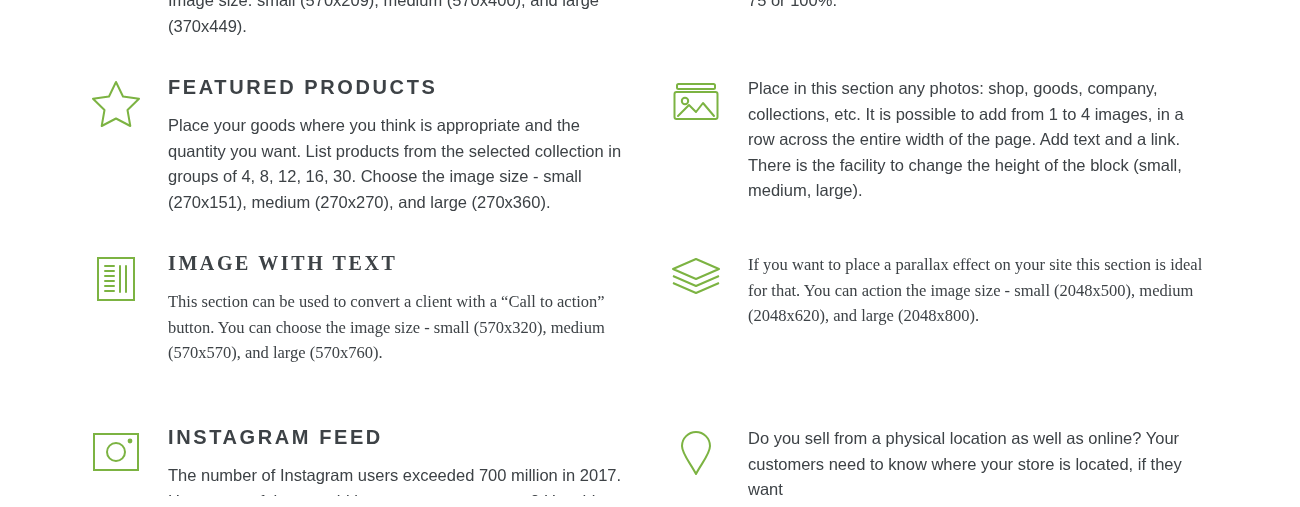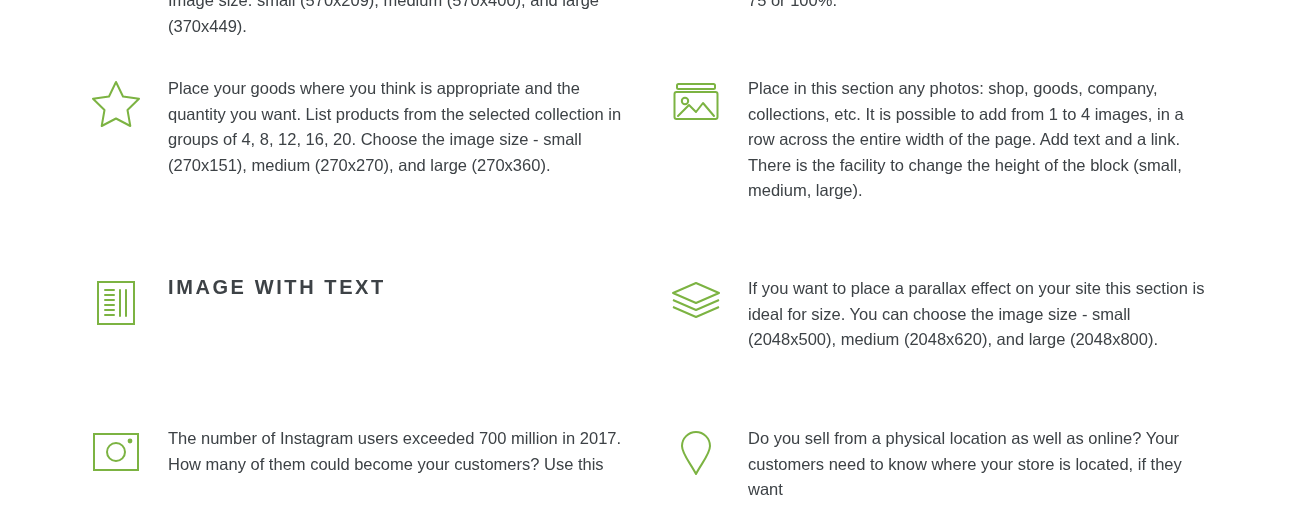--- a/index.html
+++ b/index.html
@@ -80,21 +80,21 @@
   .row {
     position: absolute;
     width: 1300px;
     display: grid;
     grid-template-columns: 580px 580px;
     padding: 0 85px;
   }
 
   .row-0 { top: -12px; }
   .row-1 { top: 76px; }
-  .row-2 { top: 276px; }
+  .row-2 { top: 252px; font-family: Liberation Serif, serif; }
   .row-3 { top: 426px; }
 
   .clip-bottom {
     max-height: 80px;
     overflow: hidden;
   }
 </style>
 </head>
 <body>
 
@@ -110,21 +110,22 @@
   </div>
 
   <div class="row row-1">
 
     <div class="cell">
       <div class="icon-wrap">
         <svg width="52" height="50" viewBox="0 0 52 50" aria-hidden="true">
           <polygon class="ic" stroke-linejoin="round" stroke-linecap="round" stroke-width="2.4" points="26,4 33,18.5 49,20.8 37.5,32 40.3,48 26,40.5 11.7,48 14.5,32 3,20.8 19,18.5"></polygon>
         </svg>
       </div>
-      <p class="section-body">Place your goods where you think is appropriate and the quantity you want. List products from  the selected collection in groups of 4, 8, 12, 16, 20. Choose the image size - small (270x151), medium (270x270), and large (270x360).</p>
+      <h2 class="section-title">FEATURED PRODUCTS</h2>
+      <p class="section-body">Place your goods where you think is appropriate and the quantity you want. List products from  the selected collection in groups of 4, 8, 12, 16, 30. Choose the image size - small (270x151), medium (270x270), and large (270x360).</p>
     </div>
 
     <div class="cell">
       <div class="icon-wrap">
         <svg width="48" height="50" viewBox="0 0 48 50" aria-hidden="true">
           <rect class="ic" x="5" y="6" width="38" height="5" rx="1.5" stroke-width="2.2"></rect>
           <rect class="ic" x="2.5" y="14" width="43" height="27" rx="2" stroke-width="2.2"></rect>
           <circle class="ic" cx="13" cy="23" r="3.2" stroke-width="2.2"></circle>
           <polyline class="ic" stroke-linejoin="round" stroke-linecap="round" stroke-width="2.2" points="6,38 17,27 24,34 31,25 42,38"></polyline>
         </svg>
@@ -137,44 +138,46 @@
 
     <div class="cell">
       <div class="icon-wrap">
         <svg width="40" height="50" viewBox="0 0 40 50" aria-hidden="true">
           <rect class="ic" x="2" y="4" width="36" height="42" stroke-width="2.4"></rect>
           <path class="ic" stroke-width="2.2" stroke-linecap="round" d="M9 12 h9 M9 17 h9 M9 22 h9 M9 27 h9 M9 32 h9 M9 37 h9"></path>
           <path class="ic" stroke-width="2.2" stroke-linecap="round" d="M24 12 v26 M30 12 v26"></path>
         </svg>
       </div>
       <h2 class="section-title">IMAGE WITH TEXT</h2>
+      <p class="section-body">This section can be used to convert a client with a “Call to action” button. You can choose the image size - small (570x320), medium (570x570), and large (570x760).</p>
     </div>
 
     <div class="cell">
       <div class="icon-wrap">
         <svg width="52" height="48" viewBox="0 0 52 48" aria-hidden="true">
           <polygon class="ic" stroke-width="2.3" stroke-linejoin="round" points="26,5 49,15 26,25 3,15"></polygon>
           <polyline class="ic" stroke-width="2.3" stroke-linejoin="round" points="3,22 26,32 49,22"></polyline>
           <polyline class="ic" stroke-width="2.3" stroke-linejoin="round" points="3,29 26,39 49,29"></polyline>
         </svg>
       </div>
-      <p class="section-body">If you want to place a parallax effect on your site this section is ideal for size. You can choose the image size - small (2048x500), medium (2048x620), and large (2048x800).</p>
+      <p class="section-body">If you want to place a parallax effect on your site this section is ideal for that. You can action the image size - small (2048x500), medium (2048x620), and large (2048x800).</p>
     </div>
   </div>
 
   <div class="row row-3">
 
     <div class="cell">
       <div class="icon-wrap">
         <svg width="48" height="48" viewBox="0 0 48 48" aria-hidden="true">
           <rect class="ic" x="2" y="6" width="44" height="36" stroke-width="2.4"></rect>
           <circle class="ic" cx="24" cy="24" r="9" stroke-width="2.4"></circle>
           <circle class="ic-f" cx="38" cy="13" r="2.4"></circle>
         </svg>
       </div>
+      <h2 class="section-title">INSTAGRAM FEED</h2>
       <p class="section-body clip-bottom">The number of Instagram users exceeded 700 million in 2017. How many of them could become your customers? Use this</p>
     </div>
 
     <div class="cell">
       <div class="icon-wrap">
         <svg width="36" height="50" viewBox="0 0 36 50" aria-hidden="true">
           <path class="ic" stroke-width="2.4" stroke-linejoin="round" stroke-linecap="round" d="M18 4 C10.3 4 4 10.3 4 18 C4 26 13 36 18 46 C23 36 32 26 32 18 C32 10.3 25.7 4 18 4 Z"></path>
         </svg>
       </div>
       <p class="section-body clip-bottom">Do you sell from a physical location as well as online? Your customers need to know where your store is located, if they want</p>

